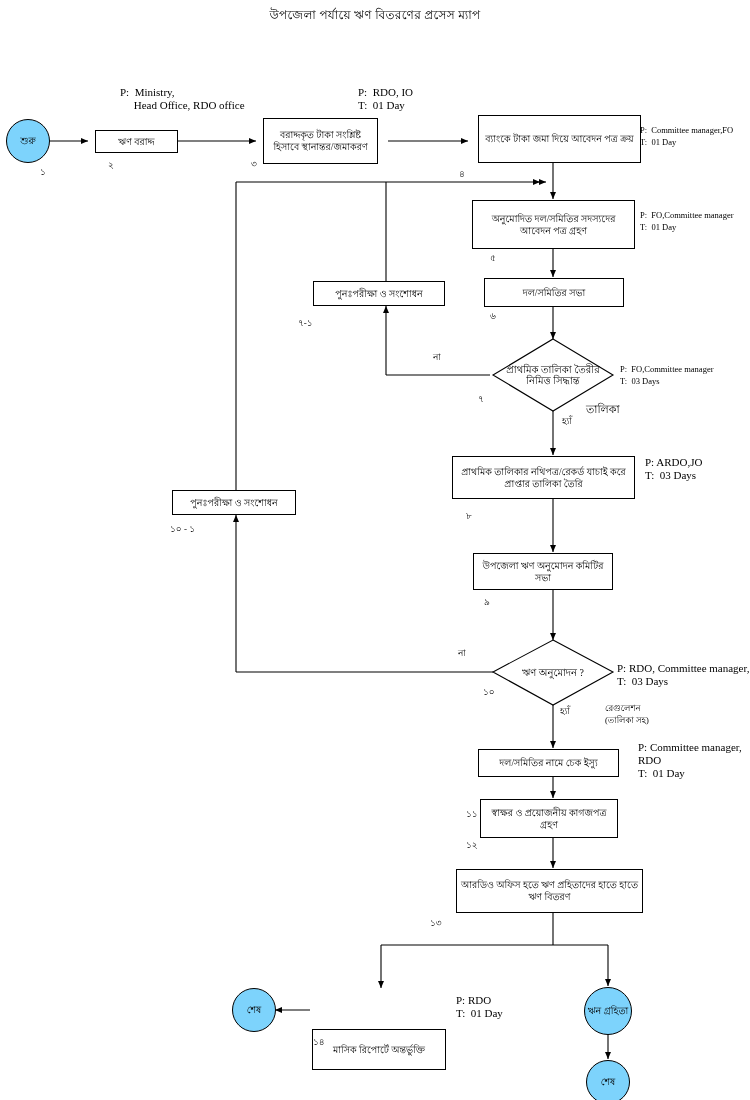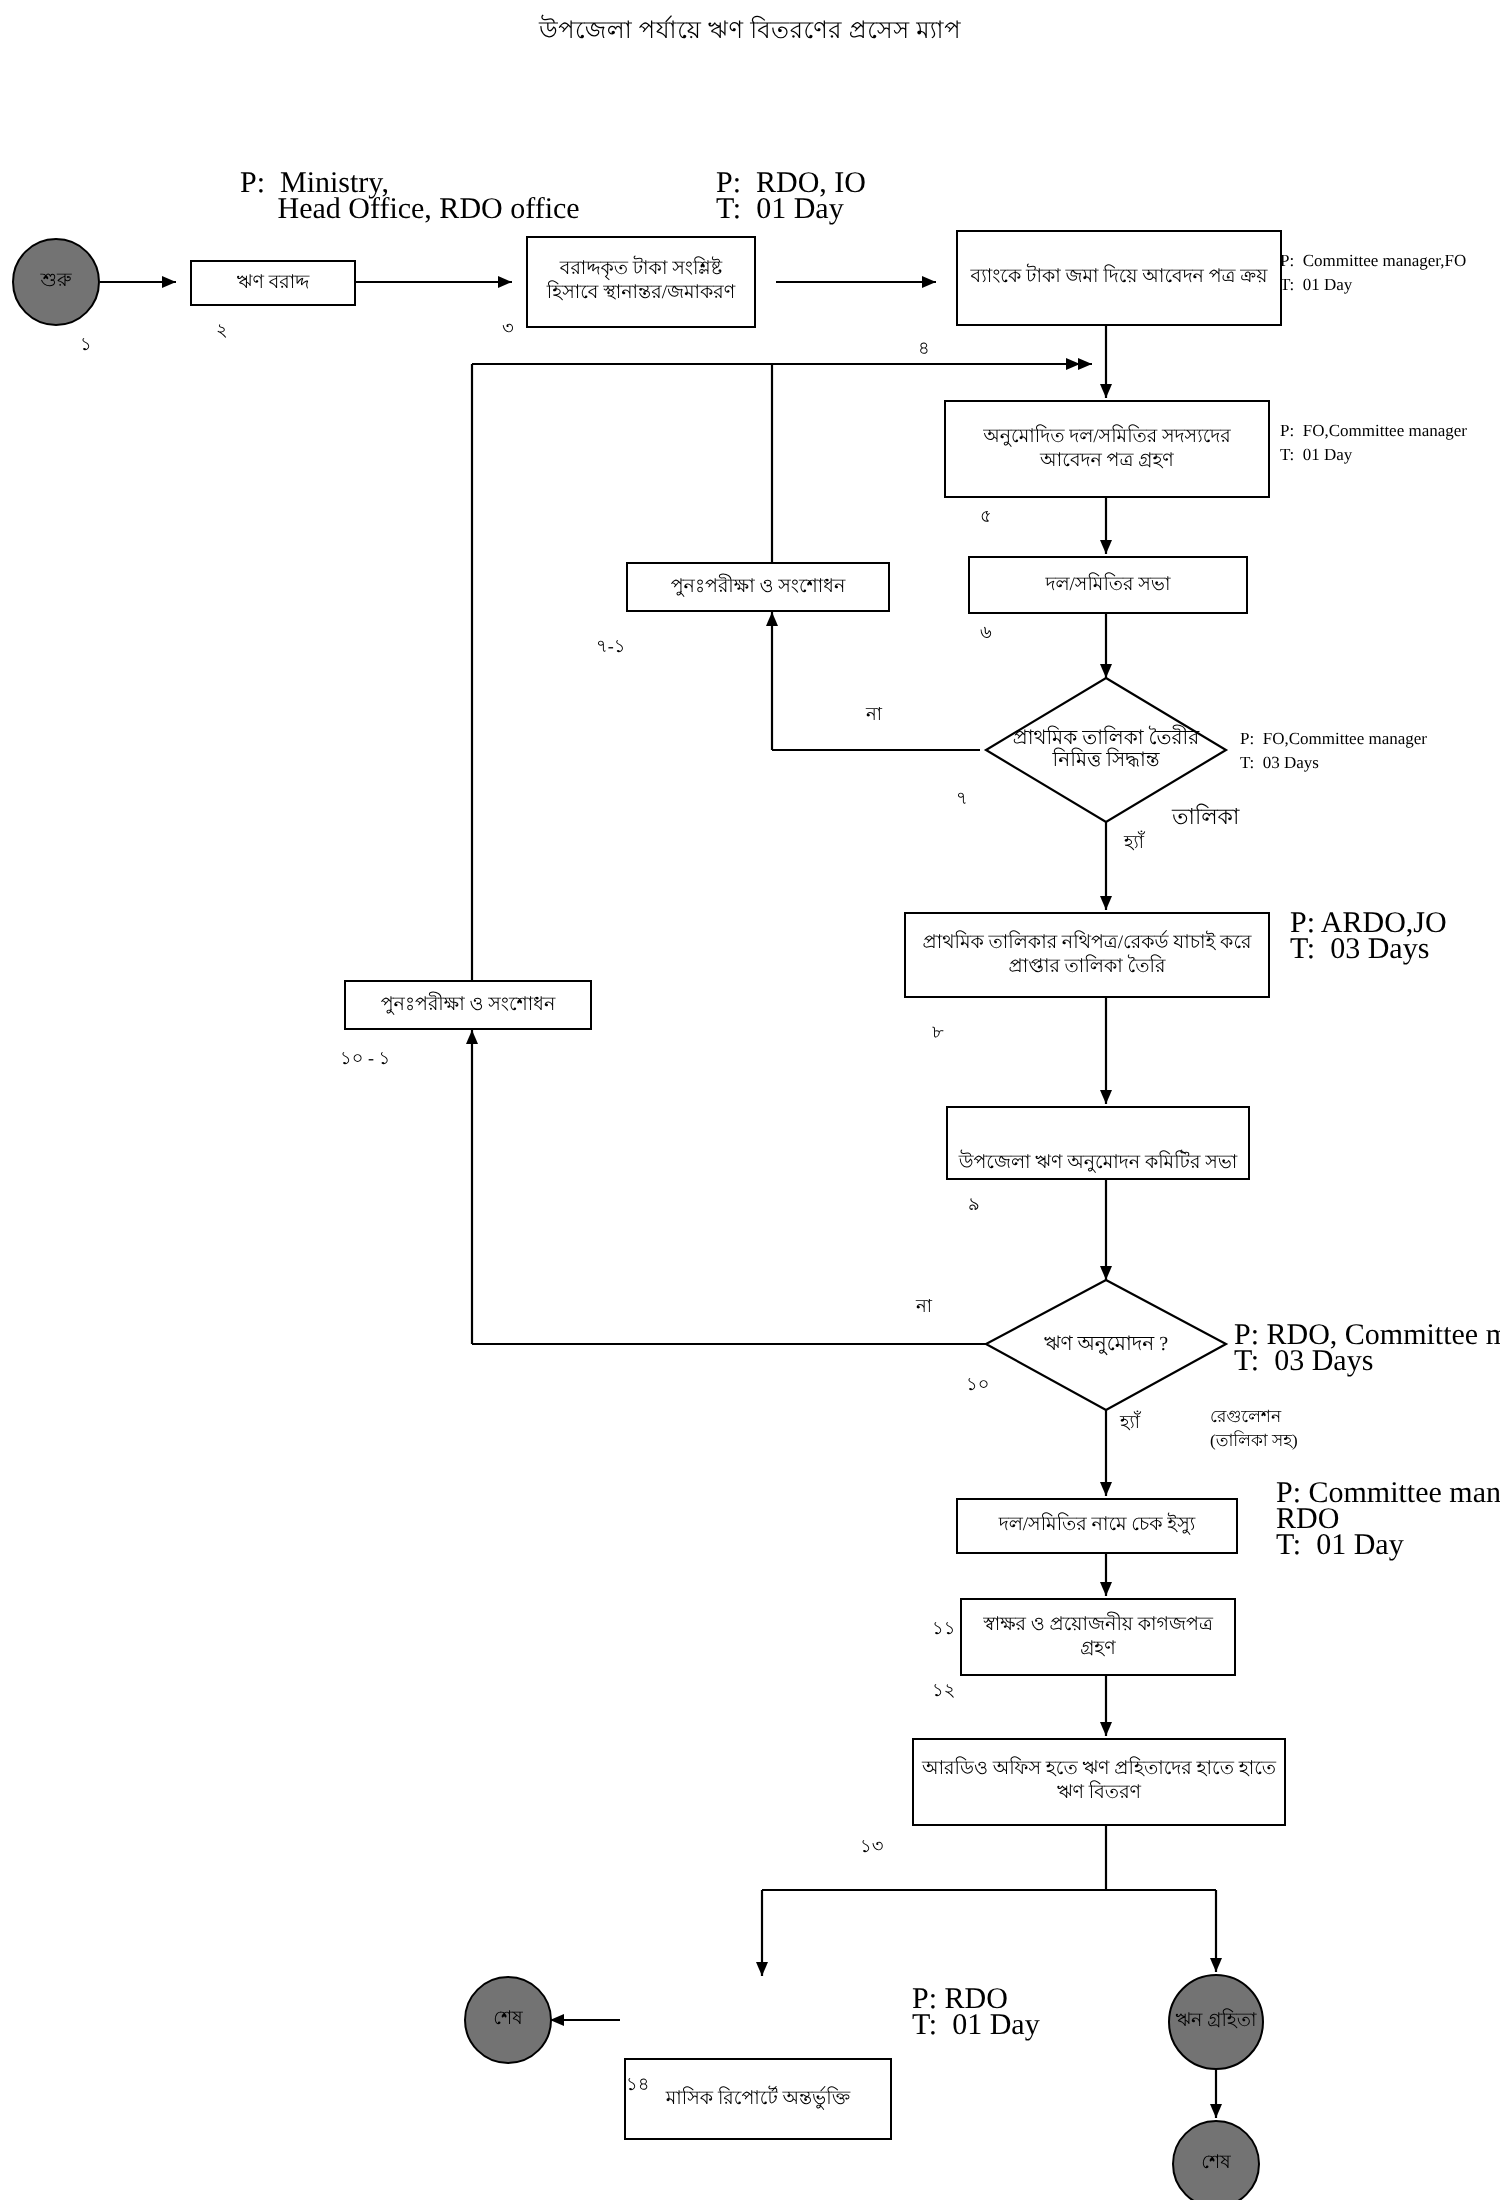--- a/index.html
+++ b/index.html
@@ -48,21 +48,21 @@
     position: absolute;
     box-sizing: border-box;
     border: 1px solid #000;
     border-radius: 50%;
     display: flex;
     align-items: center;
     justify-content: center;
     text-align: center;
     font-size: 9.5px;
     line-height: 11px;
-    background: #737373;
+    background: #7dd3fc;
   }
   .diamond-wrap {
     position: absolute;
   }
   .diamond-lbl {
     position: absolute;
     left: 0; top: 0;
     width: 100%; height: 100%;
     display: flex;
     align-items: center;
@@ -73,21 +73,21 @@
     pointer-events: none;
   }
   .ann {
     position: absolute;
     font-size: 8.5px;
     line-height: 11.5px;
     white-space: pre;
     font-family: "Liberation Serif", "DejaVu Serif", serif;
   }
   .ann.big {
-    font-size: 15px;
+    font-size: 11px;
     line-height: 13px;
   }
   .step {
     position: absolute;
     font-size: 9px;
     line-height: 10px;
   }
   .edge-lbl {
     position: absolute;
     font-size: 9px;
@@ -222,21 +222,21 @@
 </div>
 <div class="step" style="left:466px; top:511px;">৮</div>
 <div class="ann big" style="left:645px; top:456px;">P: ARDO,JO
 T:  03 Days</div>
 
 <div class="node" style="left:172px; top:490px; width:124px; height:25px;">
   <span>পুনঃপরীক্ষা ও সংশোধন</span>
 </div>
 <div class="step" style="left:170px; top:524px;">১০ - ১</div>
 
-<div class="node" style="left:473px; top:553px; width:152px; height:37px;align-items:flex-end;">
+<div class="node" style="left:473px; top:553px; width:140px; height:37px;">
   <span>উপজেলা ঋণ অনুমোদন কমিটির সভা</span>
 </div>
 <div class="step" style="left:484px; top:597px;">৯</div>
 
 <div class="diamond-wrap" style="left:493px; top:640px; width:120px; height:65px;">
   <div class="diamond-lbl">ঋণ অনুমোদন ?</div>
 </div>
 <div class="step" style="left:483px; top:687px;">১০</div>
 <div class="ann big" style="left:617px; top:662px;">P: RDO, Committee manager,
 T:  03 Days</div>

